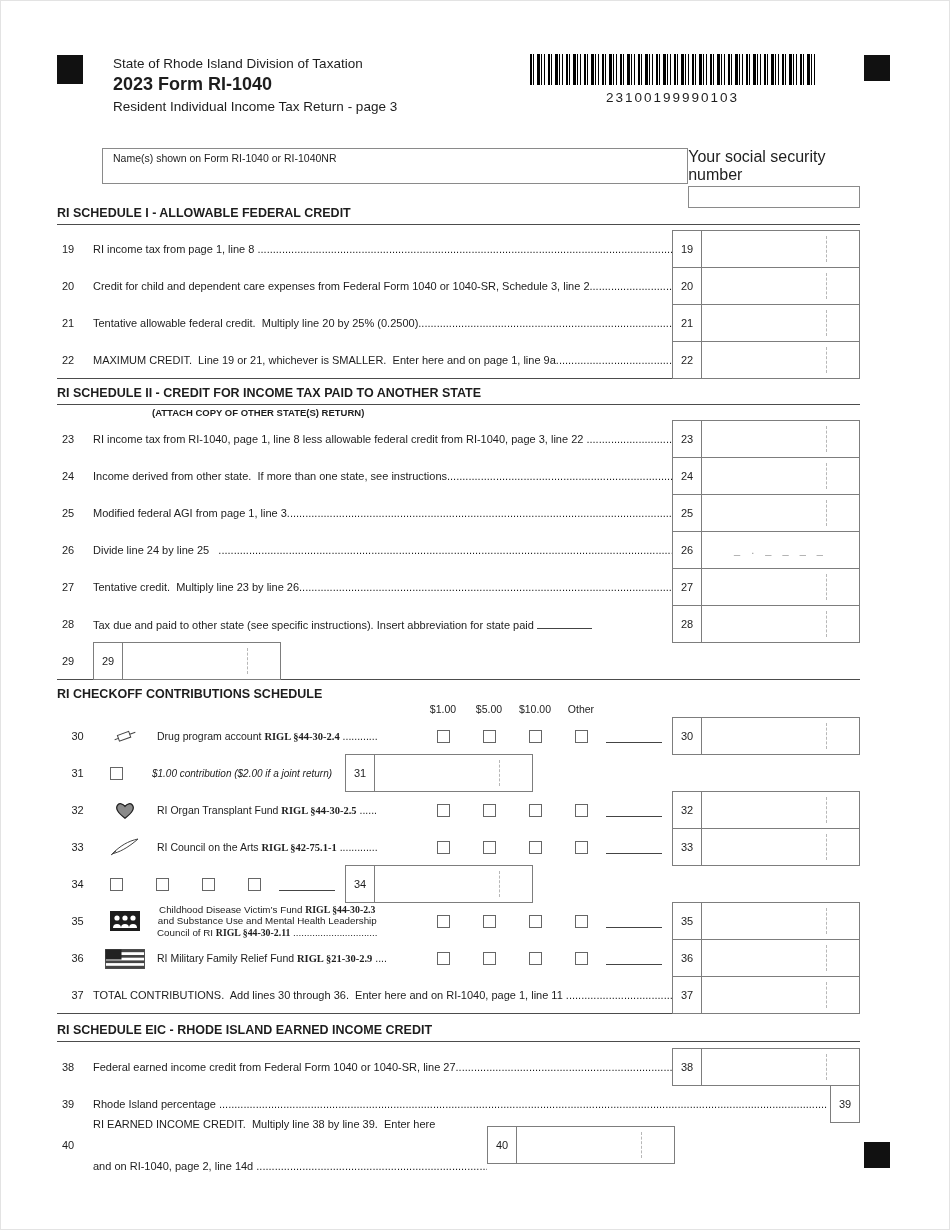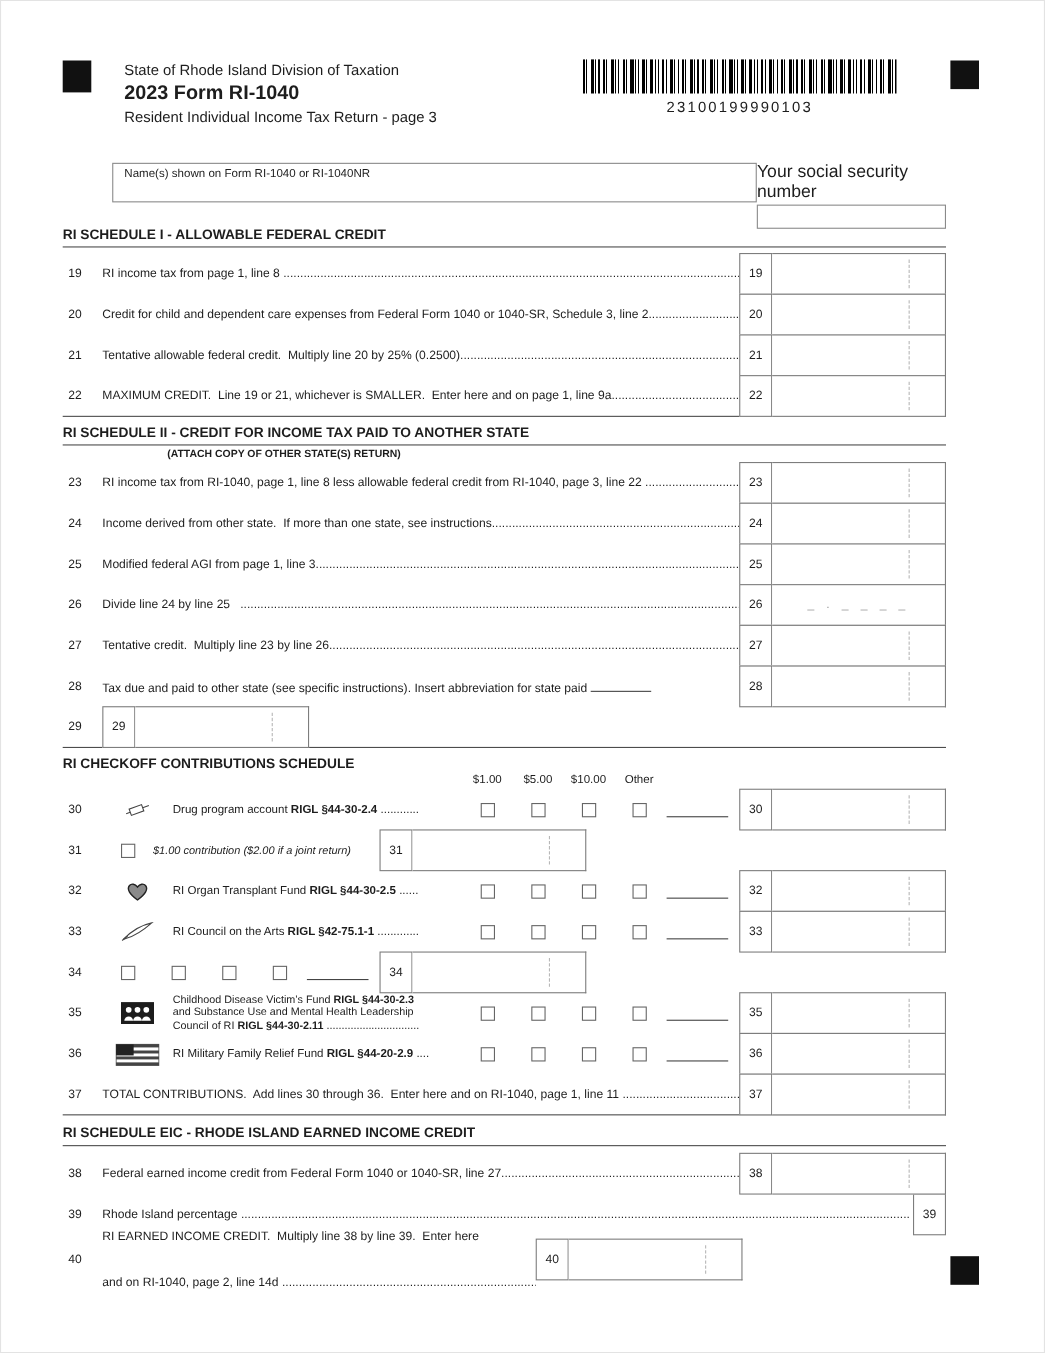--- a/index.html
+++ b/index.html
@@ -43,21 +43,21 @@
   .amt-val{position:absolute;left:0;right:33px;top:0;bottom:0;display:flex;align-items:center;justify-content:center;font-size:11.5px;}
   .ratio{position:absolute;left:0;right:0;top:0;bottom:0;display:flex;align-items:center;justify-content:center;
          color:#9a9a9a;font-size:11px;letter-spacing:4px;}
   .state-line{display:inline-block;width:55px;border-bottom:1px solid #444;height:11px;vertical-align:baseline;}
   
   .ckheaders{display:flex;margin-left:363px;width:252px;font-size:10.5px;margin-top:2px;}
   .ckheaders span{width:46px;text-align:center;flex:none;}
   .ckmain{display:flex;align-items:center;width:327px;flex:none;overflow:hidden;}
   .ckicon{width:64px;flex:none;display:flex;justify-content:center;align-items:center;}
   .cklabel{font-size:10.5px;white-space:pre;overflow:hidden;}
-  .cklabel b,.ck35 b{font-weight:bold;}
+  .cklabel b,.ck35 b{font-weight:bold;font-family:Liberation Serif, serif;}
   .ck35{font-size:9.8px;line-height:11.3px;white-space:pre;overflow:hidden;}
   .ckboxes{width:252px;flex:none;display:flex;align-items:center;}
   .cbcell{width:46px;flex:none;display:flex;justify-content:center;}
   .cb{width:13px;height:13px;border:1px solid #666;background:#fff;box-sizing:border-box;}
   .other-line{width:56px;border-bottom:1px solid #444;height:12px;margin-left:2px;flex:none;}
   .ck-note{font-size:10px;white-space:pre;overflow:hidden;min-width:0;flex:1;font-style:italic;}
   
   .row40{display:flex;align-items:center;height:38px;margin-top:3px;width:618px;}
   .txt40{width:394px;flex:none;font-size:11px;line-height:14px;white-space:pre;overflow:hidden;}
 </style>
@@ -188,21 +188,21 @@
     </div>
     <div class="fullline"></div>
 
     <div class="sec-title" style="margin-top:7px;">RI CHECKOFF CONTRIBUTIONS SCHEDULE</div>
     <div class="ckheaders">
       <span>$1.00</span>
       <span>$5.00</span>
       <span>$10.00</span>
       <span>Other</span>
     </div>
-    <div class="rows" style="margin-top:2px;">
+    <div class="rows" style="margin-top:2px;text-align:center;">
 
       <div class="row">
         <div class="ln">30</div>
         <div class="ckmain">
           <span class="ckicon">
             <svg width="26" height="20" viewBox="0 0 26 20">
                 <g transform="rotate(-20 13 10)" stroke="#444" fill="none">
                   <rect x="6" y="7" width="12" height="6"></rect>
                   <line x1="18" y1="10" x2="24" y2="10"></line>
                   <line x1="2" y1="10" x2="6" y2="10"></line>
@@ -379,21 +379,21 @@
                 <rect x="0.5" y="2.5" width="39" height="19" fill="#fff" stroke="#555"></rect>
                 <g fill="#444">
                   <rect x="0.5" y="2.5" width="39" height="2.7"></rect>
                   <rect x="0.5" y="8" width="39" height="2.7"></rect>
                   <rect x="0.5" y="13.4" width="39" height="2.7"></rect>
                   <rect x="0.5" y="18.8" width="39" height="2.7"></rect>
                 </g>
                 <rect x="0.5" y="2.5" width="16" height="10" fill="#222"></rect>
               </svg>
           </span>
-          <span class="cklabel"><span>RI Military Family Relief Fund </span><b>RIGL §44-20-2.9</b><span> ....</span></span>
+          <span class="cklabel"><span>RI Military Family Relief Fund </span><b>RIGL §21-30-2.9</b><span> ....</span></span>
         </div>
         <div class="ckboxes">
           <span class="cbcell">
               <span class="cb"></span>
             </span>
           <span class="cbcell">
               <span class="cb"></span>
             </span>
           <span class="cbcell">
               <span class="cb"></span>

